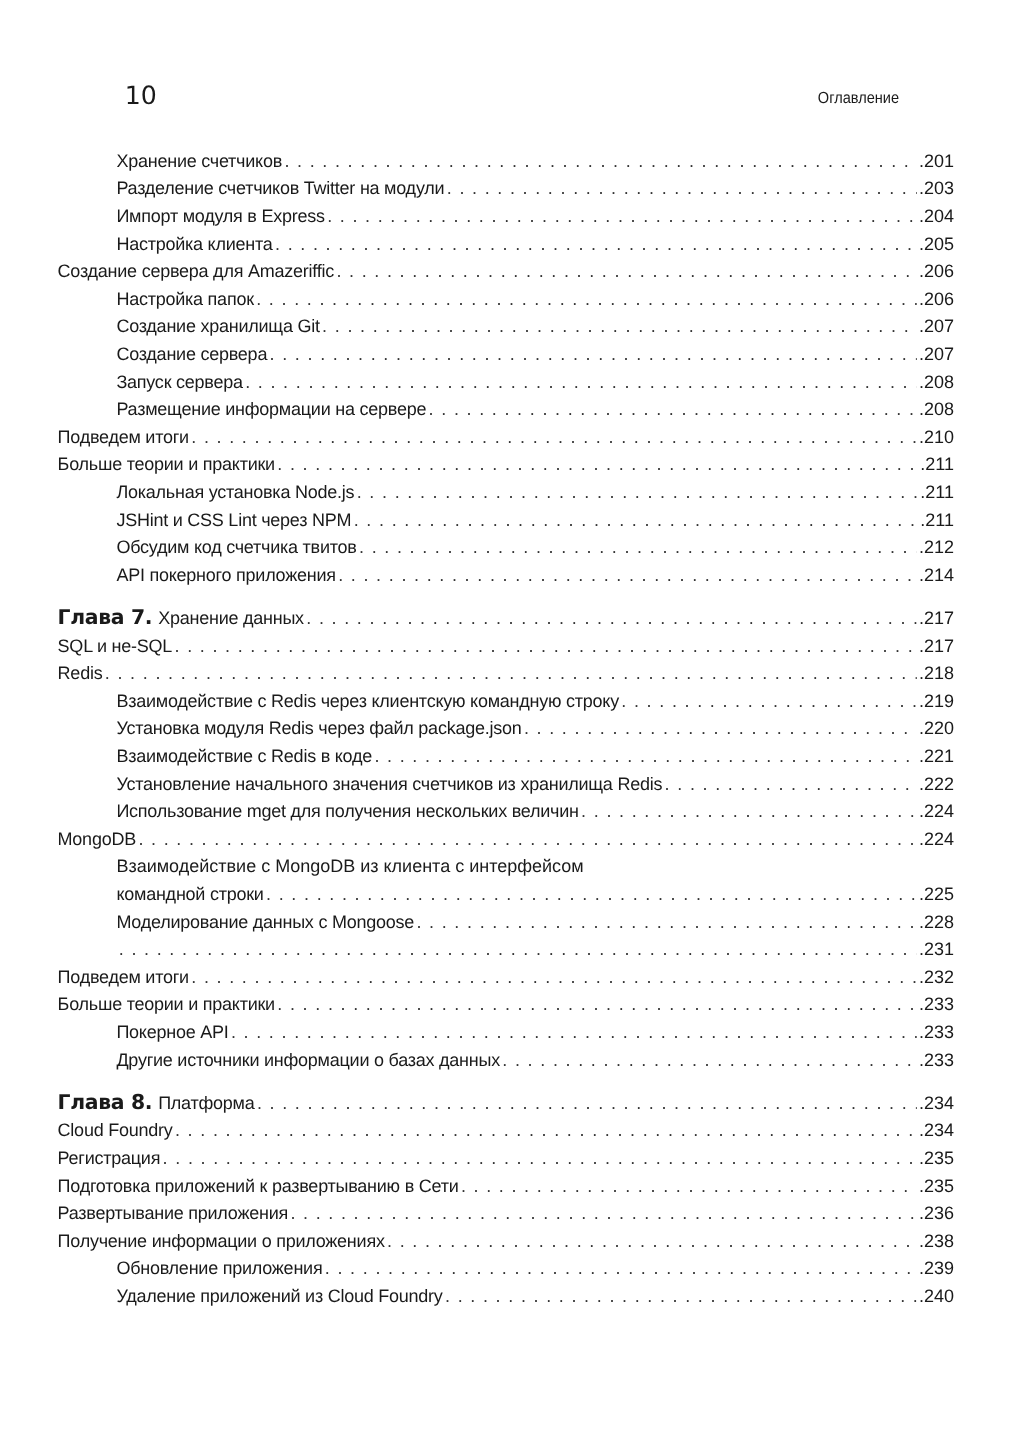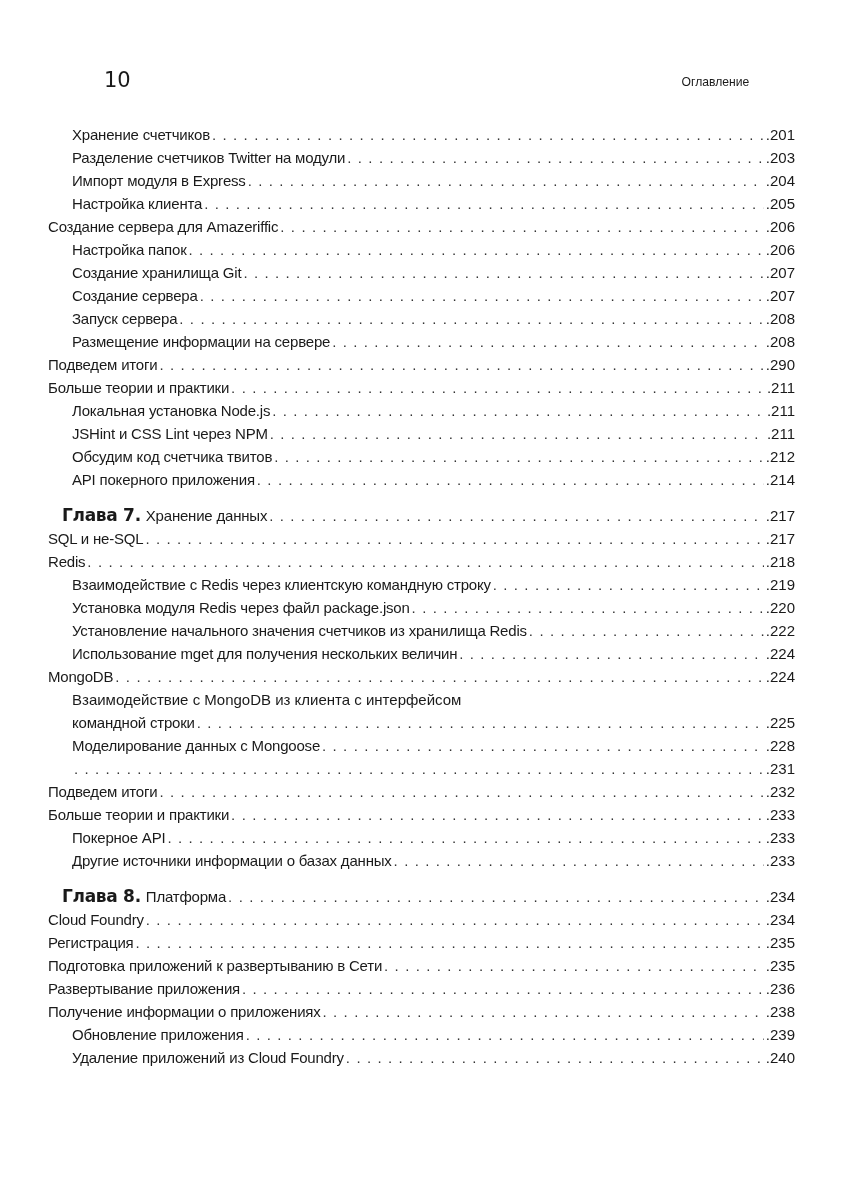--- a/index.html
+++ b/index.html
@@ -9,23 +9,23 @@
   .page-number { position: absolute; left: 104px; top: 68px; font-family: "DejaVu Sans", sans-serif;
                  font-weight: normal; font-size: 21px; color: #1a1a1a; }
   .running-title { position: absolute; right: 92px; top: 74px; font-family: "Liberation Sans", sans-serif;
                    font-size: 13.5px; color: #1a1a1a; transform: scaleX(0.9); transform-origin: right center; }
   .toc { position: absolute; left: 0; top: 123px; width: 841px; }
   .toc-entry { position: relative; height: 23px; line-height: 23px; font-size: 15px;
                display: flex; align-items: baseline; right: 0; }
   .toc-entry.wrap { height: auto; display: block; }
   .toc-entry.chapter { font-size: 15px; }
   .toc-entry.gap { margin-top: 13px; }
-  .lvl0 { padding-left: 62px; justify-content: center; }
+  .lvl0 { padding-left: 48px; justify-content: center; }
   .lvl1 { padding-left: 48px; }
-  .lvl2 { padding-left: 72px; }
+  .lvl2 { padding-left: 97px; }
   .entry-title { white-space: nowrap; letter-spacing: -0.2px; transform-origin: left center; }
   .chap-label { font-family: "DejaVu Sans", sans-serif; font-weight: bold; font-size: 17px; letter-spacing: -0.3px; margin-right: 5px; }
   .leader { flex: 1; overflow: hidden; white-space: nowrap; margin: 0 2px 0 2px;
             color: #333; letter-spacing: 4.6px; font-size: 15px; }
   .leader::before { content: ". . . . . . . . . . . . . . . . . . . . . . . . . . . . . . . . . . . . . . . . . . . . . . . . . . . . . . . . . . . . . . . . . . . . . . . . . . . . . . . . . . . . . . . . . . . . . . . . . . . ."; letter-spacing: 0px; word-spacing: 2.2px; }
   .page-ref { white-space: nowrap; margin-right: 46px; }
   .page-ref::before { content: "."; }
   .wrap-line1 { height: 23px; line-height: 23px; white-space: nowrap; }
   .wrap-line2 { display: flex; align-items: flex-start; height: 23px; line-height: 23px; }
 </style>
@@ -85,21 +85,21 @@
       <span class="page-ref">208</span>
     </div>
   <div class="toc-entry lvl2">
       <span class="entry-title">Размещение информации на сервере</span>
       <span class="leader"></span>
       <span class="page-ref">208</span>
     </div>
   <div class="toc-entry lvl1">
       <span class="entry-title">Подведем итоги</span>
       <span class="leader"></span>
-      <span class="page-ref">290</span>
+      <span class="page-ref">210</span>
     </div>
   <div class="toc-entry lvl1">
       <span class="entry-title">Больше теории и практики</span>
       <span class="leader"></span>
       <span class="page-ref">211</span>
     </div>
   <div class="toc-entry lvl2">
       <span class="entry-title">Локальная установка Node.js</span>
       <span class="leader"></span>
       <span class="page-ref">211</span>
@@ -137,20 +137,25 @@
     </div>
   <div class="toc-entry lvl2">
       <span class="entry-title">Взаимодействие с Redis через клиентскую командную строку</span>
       <span class="leader"></span>
       <span class="page-ref">219</span>
     </div>
   <div class="toc-entry lvl2">
       <span class="entry-title">Установка модуля Redis через файл package.json</span>
       <span class="leader"></span>
       <span class="page-ref">220</span>
+    </div>
+  <div class="toc-entry lvl2">
+      <span class="entry-title">Взаимодействие с Redis в коде</span>
+      <span class="leader"></span>
+      <span class="page-ref">221</span>
     </div>
   <div class="toc-entry lvl2">
       <span class="entry-title">Установление начального значения счетчиков из хранилища Redis</span>
       <span class="leader"></span>
       <span class="page-ref">222</span>
     </div>
   <div class="toc-entry lvl2">
       <span class="entry-title">Использование mget для получения нескольких величин</span>
       <span class="leader"></span>
       <span class="page-ref">224</span>

